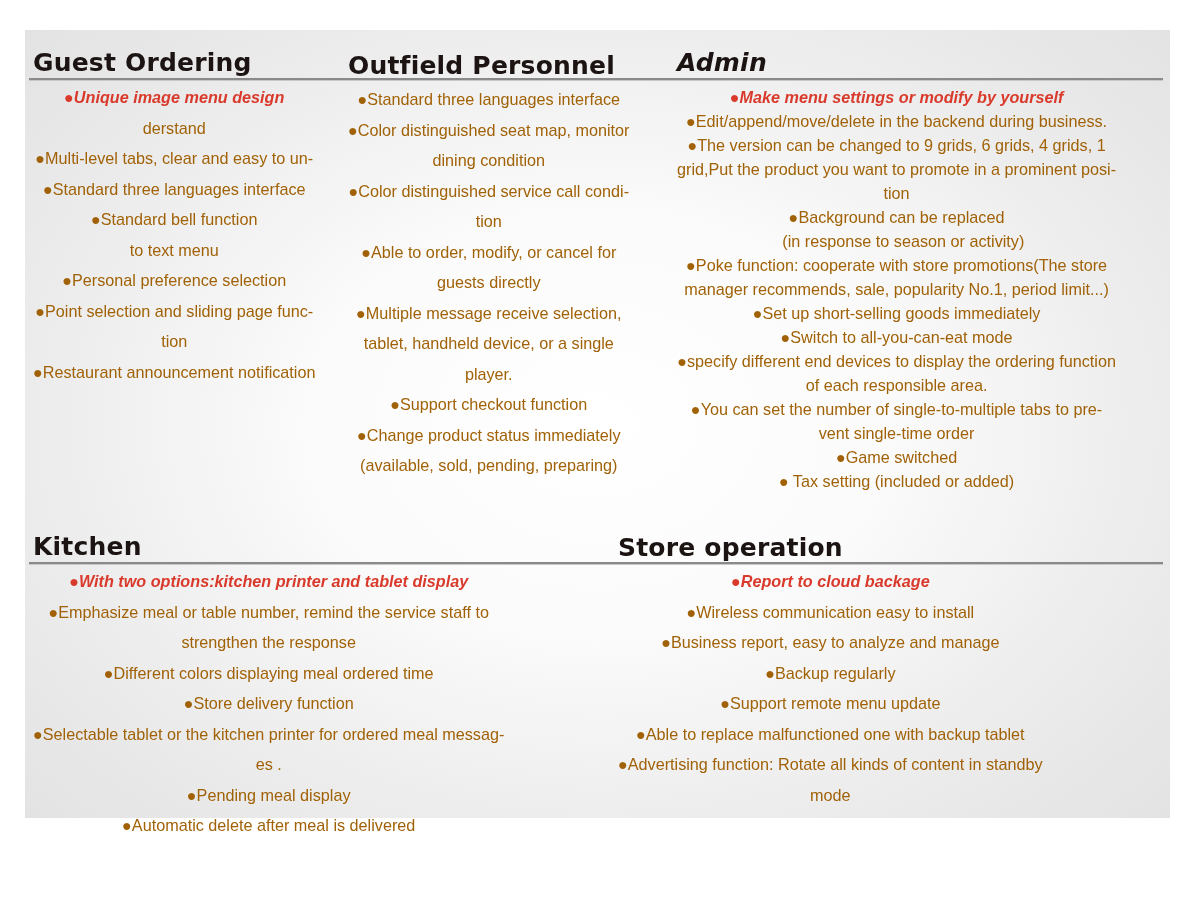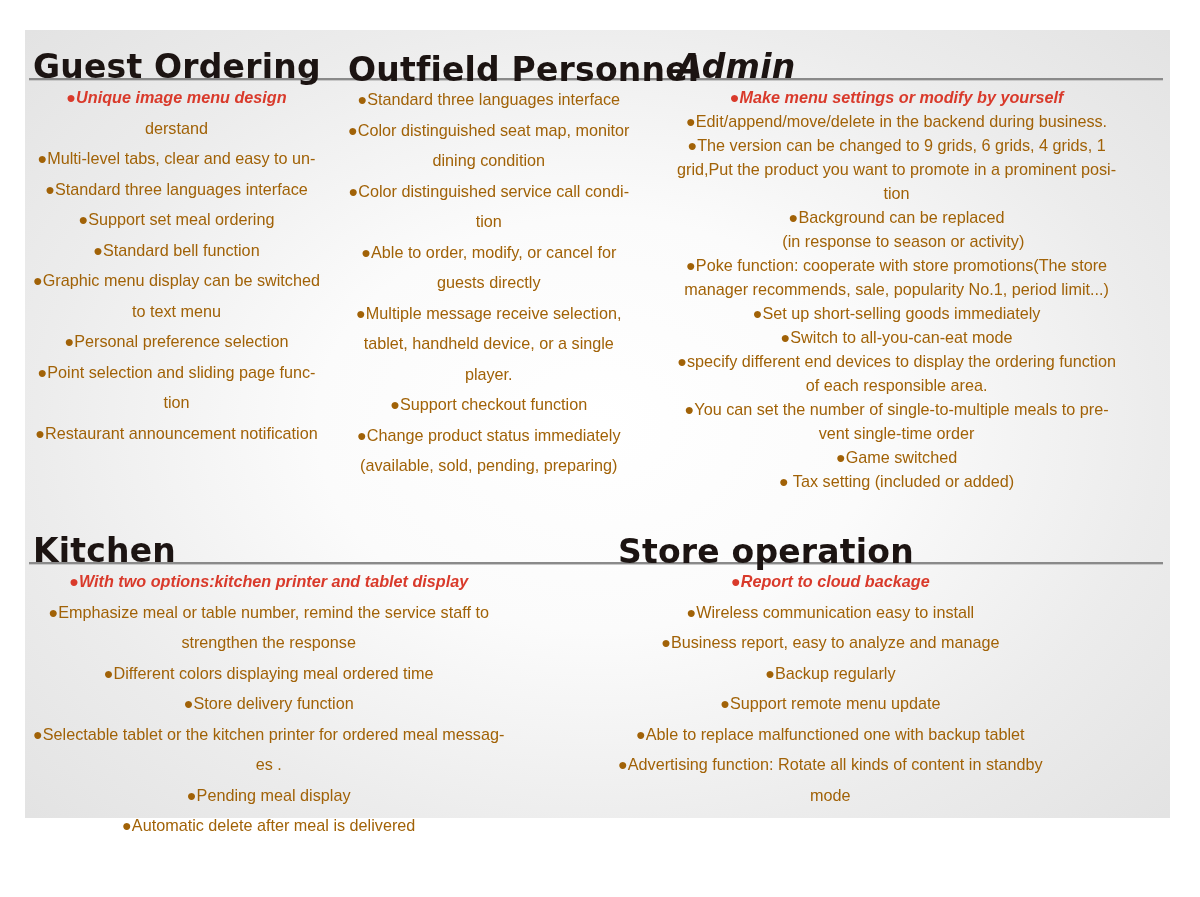--- a/index.html
+++ b/index.html
@@ -13,21 +13,21 @@
     position: absolute; left: 25px; top: 30px; width: 1145px; height: 788px;
     background: radial-gradient(ellipse 70% 75% at 50% 50%, #ffffff 0%, #fbfbfb 35%, #ececec 70%, #e2e2e2 100%);
   }
   .rule {
     position: absolute; height: 2px; background: #8a8a8a;
     box-shadow: 0 1px 0 #c8c8c8;
   }
   .heading {
     position: absolute; margin: 0;
     font-family: "DejaVu Sans", sans-serif; font-weight: bold;
-    font-size: 33px; color: #1c1412; letter-spacing: 0.2px;
+    font-size: 25px; color: #1c1412; letter-spacing: 0.2px;
     white-space: nowrap; line-height: 1;
   }
   .list { position: absolute; margin: 0; padding: 0; list-style: none; text-align: center; }
   .list li {
     font-size: 16.2px; white-space: nowrap; color: #a16207;
   }
   .list.loose li { line-height: 30.5px; }
   .list.tight li { line-height: 24px; }
   .list li.hl { color: #d93a2b; font-weight: bold; font-style: italic; }
 </style>
@@ -40,23 +40,21 @@
 
 <div class="rule" style="left:29px; top:562px; width:1134px;"></div>
 
 <section>
   <h2 class="heading" style="left:33px; top:50px;">Guest Ordering</h2>
   <ul class="list loose" style="left:33px; top:82px;">
     <li class="hl">●Unique image menu design</li>
     <li>derstand</li>
     <li>●Multi-level tabs, clear and easy to un-</li>
     <li>●Standard three languages interface</li>
-    <li>●Support set meal ordering</li>
     <li>●Standard bell function</li>
-    <li>●Graphic menu display can be switched</li>
     <li>to text menu</li>
     <li>●Personal preference selection</li>
     <li>●Point selection and sliding page func-</li>
     <li>tion</li>
     <li>●Restaurant announcement notification</li>
   </ul>
 </section>
 
 <section>
   <h2 class="heading" style="left:348px; top:53px;">Outfield Personnel</h2>
@@ -86,21 +84,21 @@
     <li>grid,Put the product you want to promote in a prominent posi-</li>
     <li>tion</li>
     <li>●Background can be replaced</li>
     <li style="white-space:pre;">   (in response to season or activity)</li>
     <li>●Poke function: cooperate with store promotions(The store</li>
     <li>manager recommends, sale, popularity No.1, period limit...)</li>
     <li>●Set up short-selling goods immediately</li>
     <li>●Switch to all-you-can-eat mode</li>
     <li>●specify different end devices to display the ordering function</li>
     <li>of each responsible area.</li>
-    <li>●You can set the number of single-to-multiple meals to pre-</li>
+    <li>●You can set the number of single-to-multiple tabs to pre-</li>
     <li>vent single-time order</li>
     <li>●Game switched</li>
     <li>● Tax setting (included or added)</li>
   </ul>
 </section>
 
 <section>
   <h2 class="heading" style="left:33px; top:534px;">Kitchen</h2>
   <ul class="list loose" style="left:33px; top:566px;">
     <li class="hl">●With two options:kitchen printer and tablet display</li>

